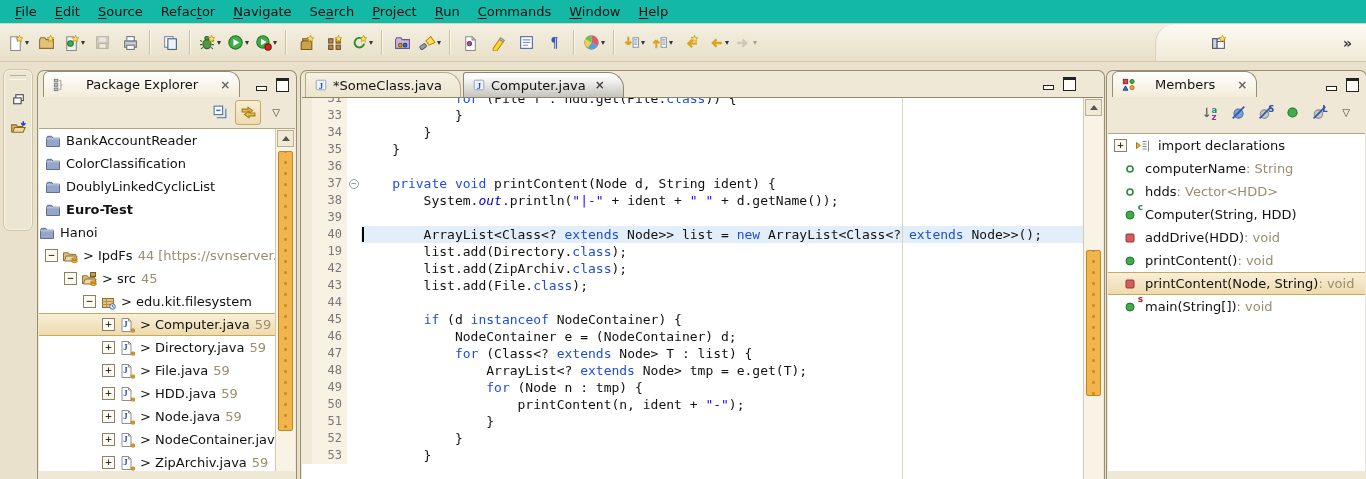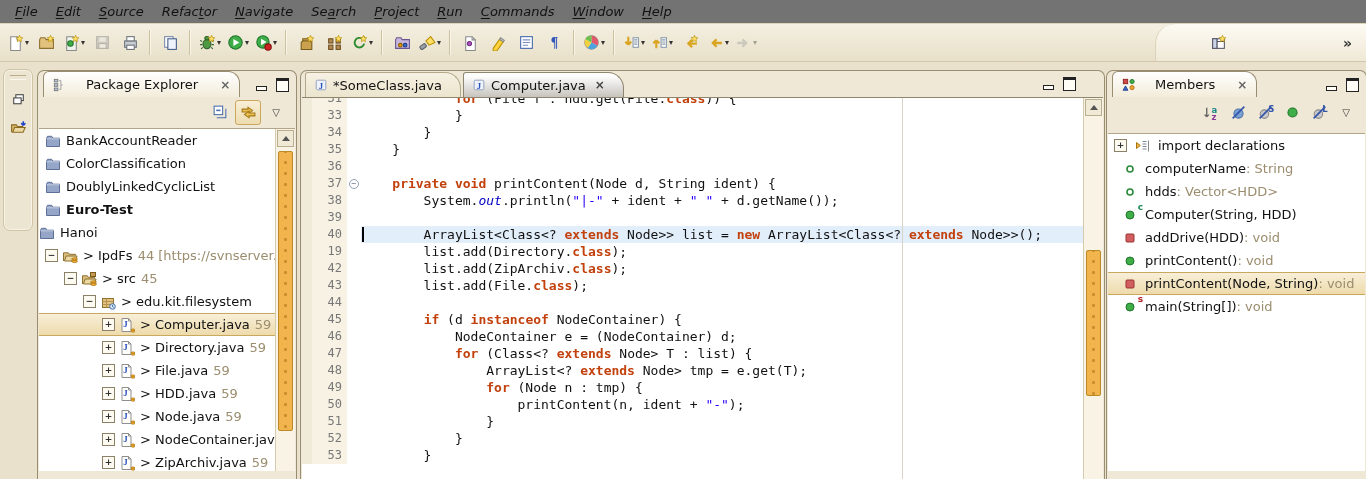--- a/index.html
+++ b/index.html
@@ -1,20 +1,20 @@
 <!DOCTYPE html>
 <html><head>
 <meta charset="utf-8">
 <style>
   html,body{margin:0;padding:0;background:#d8d2c0;}
   .window{position:relative;width:1366px;height:479px;background:#e9e1cb;
     font-family:"DejaVu Sans","Liberation Sans",sans-serif;font-size:13px;color:#111;
     overflow:hidden;user-select:none;}
   
-  .menubar{height:23px;background:#737373;border-bottom:1px solid #ddd3b9;display:flex;align-items:center;padding-left:6px;font-style:italic;}
+  .menubar{height:23px;background:#14b8a6;border-bottom:1px solid #ddd3b9;display:flex;align-items:center;padding-left:6px;}
   .menu-item{padding:3px 9px;white-space:nowrap;}
   .menu-item u{text-underline-offset:2px;}
   
   .toolbar{height:37px;background:linear-gradient(#f4efe1,#e8e0c9);border-bottom:1px solid #d2c7ab;
     display:flex;align-items:center;padding:0 4px;position:relative;}
   .tb-left{display:flex;align-items:center;}
   .tbtn{height:28px;min-width:24px;display:flex;align-items:center;justify-content:center;gap:1px;border-radius:3px;padding:0 2px;}
   .tbtn.dis{opacity:.4;filter:grayscale(.9);}
   .sep{width:0;height:25px;border-left:1px solid #ccc1a3;border-right:1px solid #f9f5e9;margin:0 5px;}
   .icn{display:inline-flex;}
@@ -78,21 +78,21 @@
   .lines{position:absolute;left:0;top:-8px;right:19px;font-family:"DejaVu Sans Mono","Liberation Mono",monospace;font-size:13px;line-height:17px;}
   .cl{display:flex;height:17px;justify-content:flex-end;}
   .cmark{width:10px;background:#f0ead8;flex:none;}
   .cnum{width:30px;background:#f7f2e4;color:#787878;text-align:right;padding-right:5px;flex:none;font-size:12px;}
   .cfold{width:14px;background:#fff;flex:none;position:relative;}
   .foldm{position:absolute;left:2px;top:4px;width:8px;height:8px;border:1px solid #93a0b6;border-radius:50%;
     background:#fff;color:#5a6a85;font:8px/7px monospace;text-align:center;}
   .ccode{flex:1;white-space:pre;position:relative;}
   .ccode.cur{background:#e3eefb;}
   .cursor{position:absolute;left:1px;top:1px;width:2px;height:15px;background:#000;}
-  .sk{color:#c2410c;font-weight:bold;}
+  .sk{color:#1d4ed8;font-weight:normal;}
   .ss{color:#2a00ff;}
   .si{color:#0000c0;font-style:italic;}
   .pmargin{position:absolute;left:600px;top:0;bottom:0;width:1px;background:#d8d3c5;z-index:3;}
   
   .mlist{position:absolute;left:0;top:0;right:0;bottom:0;overflow:hidden;}
   .mrow{height:23px;display:flex;align-items:center;white-space:nowrap;overflow:hidden;padding-left:6px;}
   .mrow.noexp{padding-left:12px;}
   .mrow.sel{background:linear-gradient(#f8efd8,#eedbac);border-top:1px solid #c8a95e;border-bottom:1px solid #c8a95e;height:21px;}
   .mexp{width:11px;height:11px;border:1px solid #8a8166;background:#fdfaf1;font:bold 9px/10px "DejaVu Sans",sans-serif;
     text-align:center;color:#333;margin-right:6px;flex:none;}

